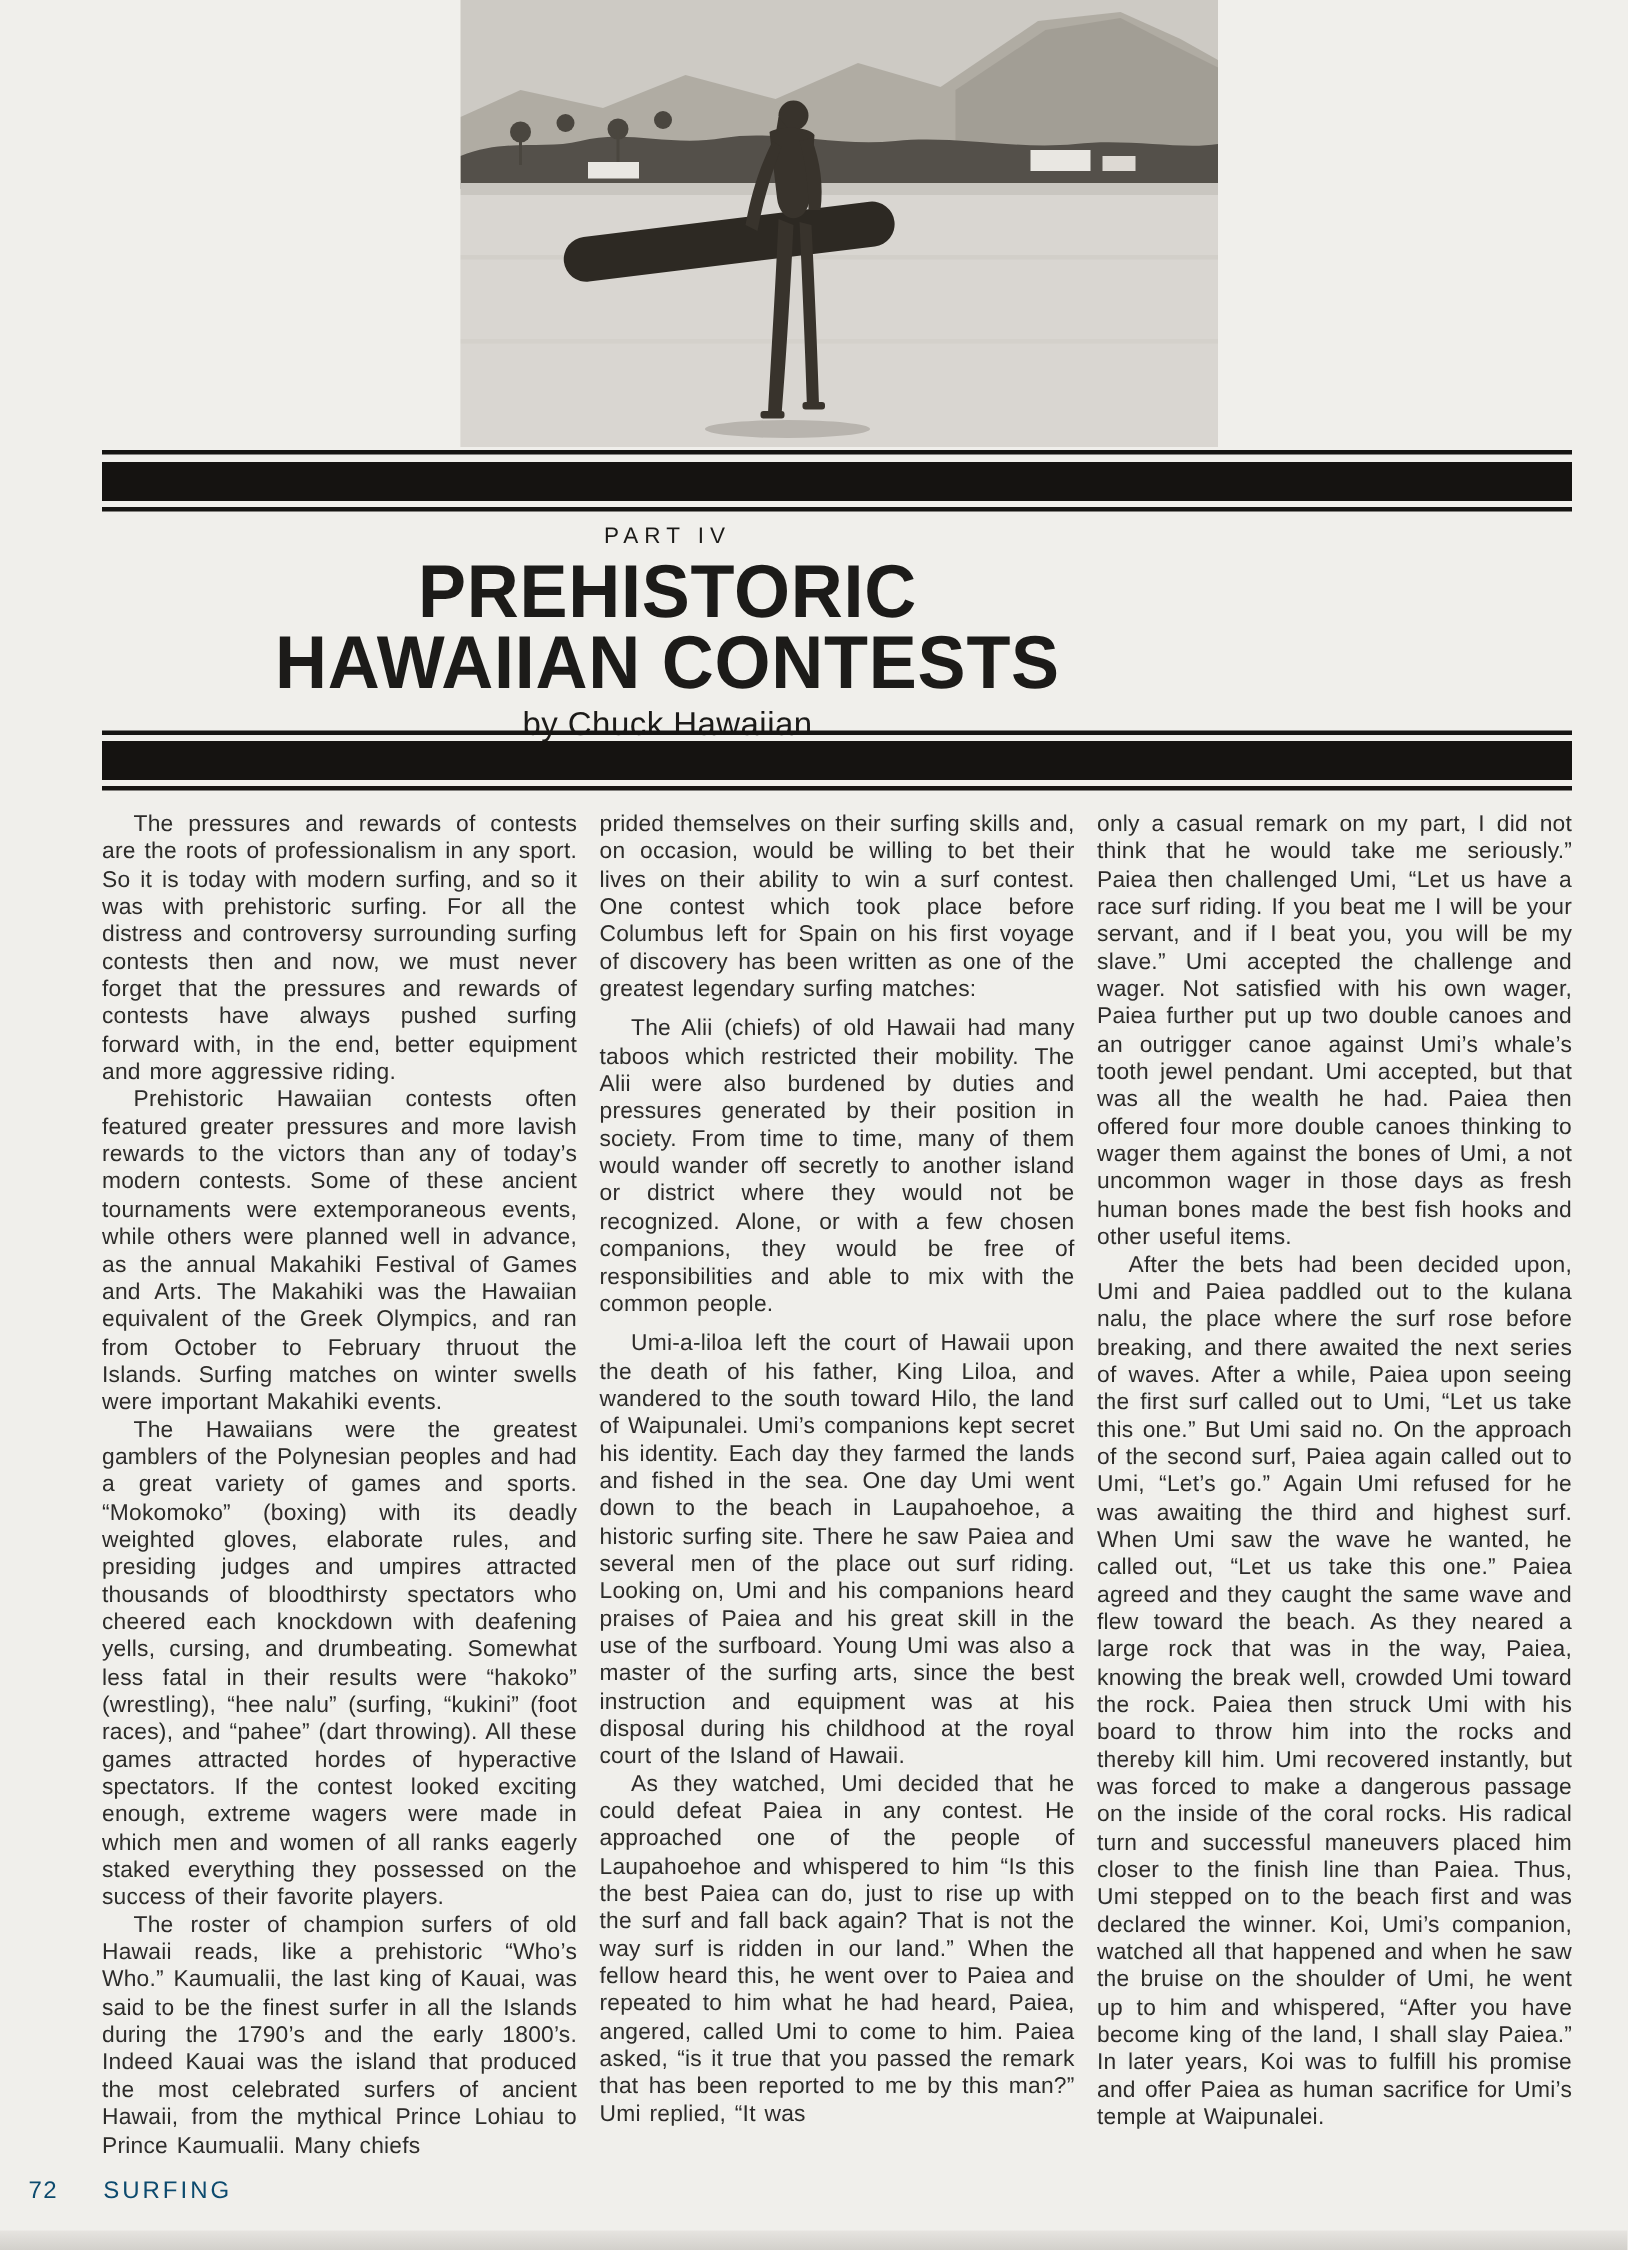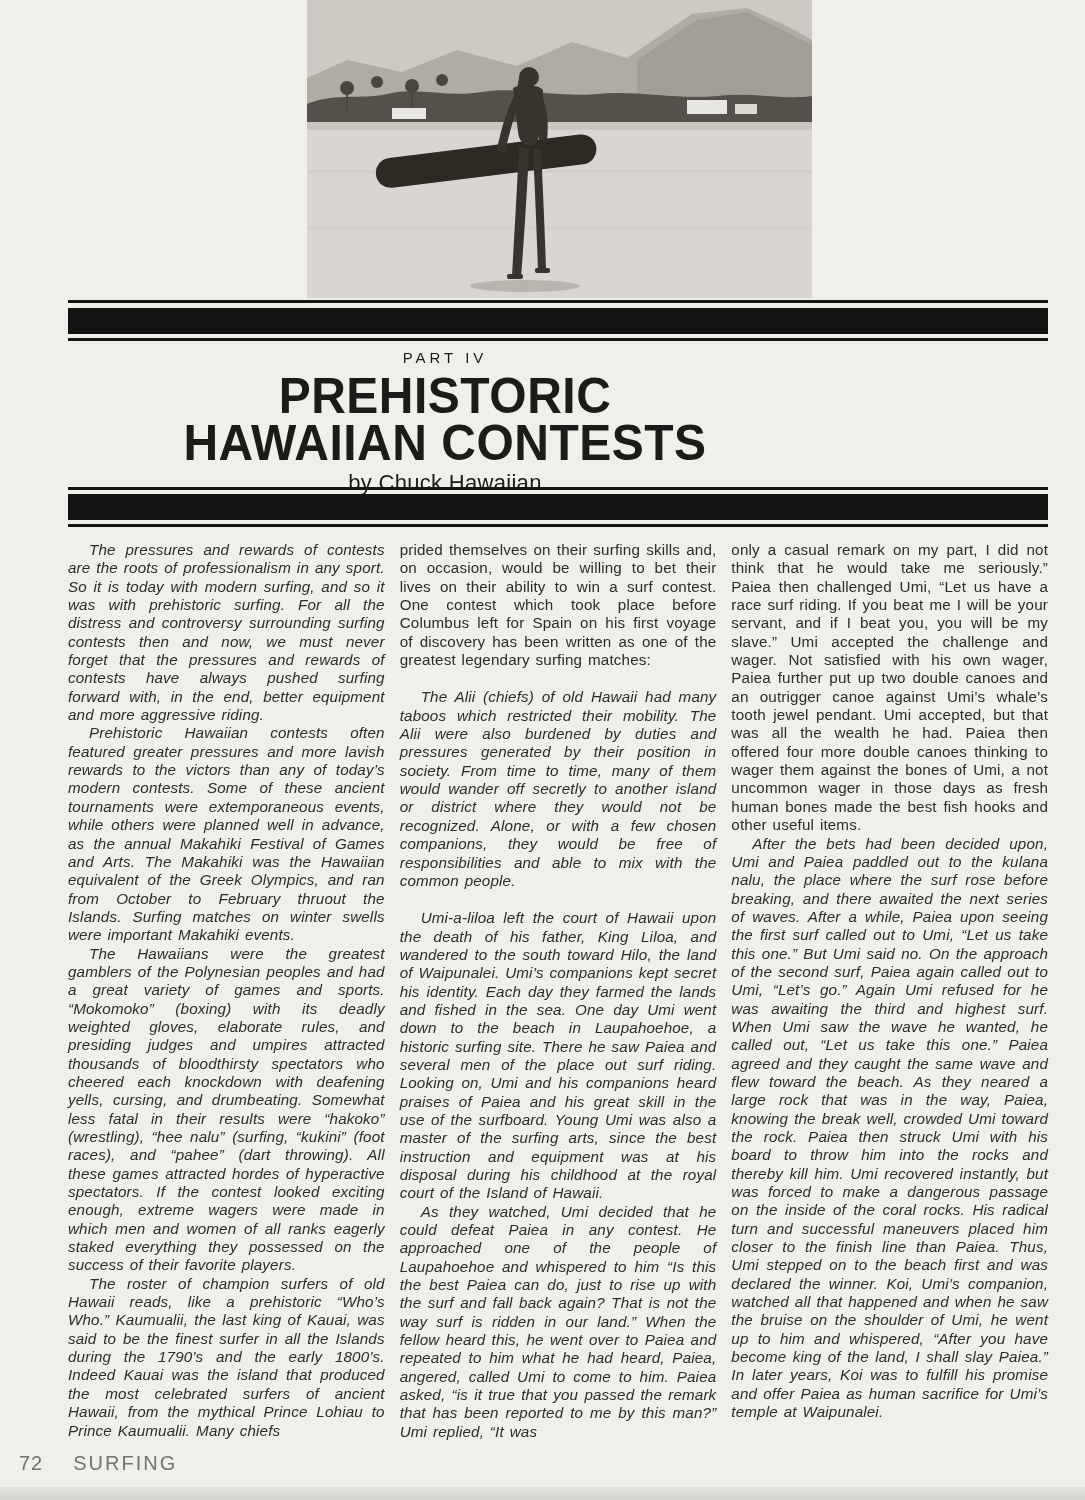--- a/index.html
+++ b/index.html
@@ -34,24 +34,24 @@
   }
   .col{flex:1;min-width:0;}
   .col p{
     margin:0;
     font-size:15.2px;line-height:18.35px;
     text-align:justify;
     letter-spacing:0.15px;
     word-spacing:1.5px;
     color:#2d2c2a;
   }
-  .col p.indent{text-indent:21px;font-style:italic;}
-  .col p.gap{margin-top:19px;}
+  .col p.indent{text-indent:21px;}
+  .col p.gap{margin-top:8px;}
   
-  .footer{position:absolute;left:19px;top:1452px;font-size:20px;color:#737373;letter-spacing:1px;}
+  .footer{position:absolute;left:19px;top:1452px;font-size:16px;color:#0c4a6e;letter-spacing:1px;}
   .footer .pageno{margin-right:30px;}
   .footer .mag{letter-spacing:2px;}
   
   .scan-edge{position:absolute;left:0;bottom:0;width:1085px;height:13px;
     background:linear-gradient(#e6e4e0,#d2d0cb);}
 </style>
 </head>
 <body>
 
 <div class="photo">

